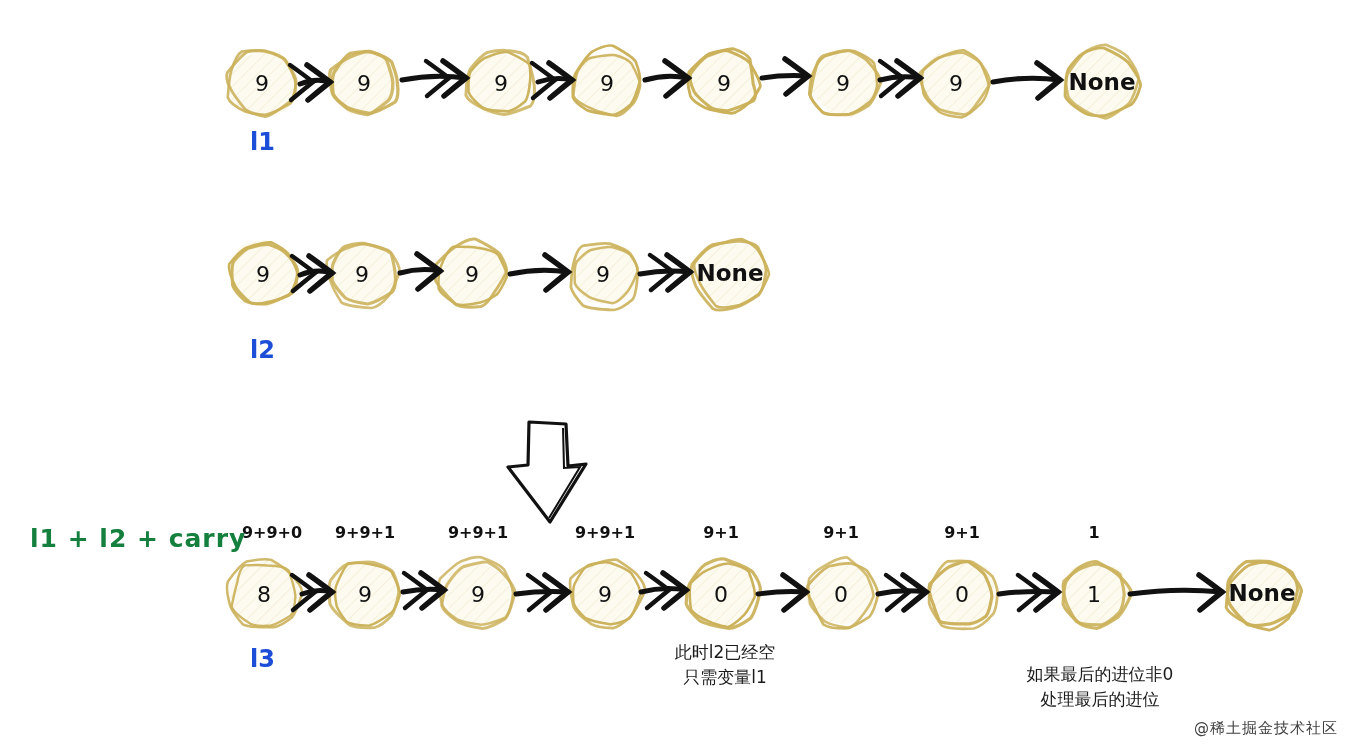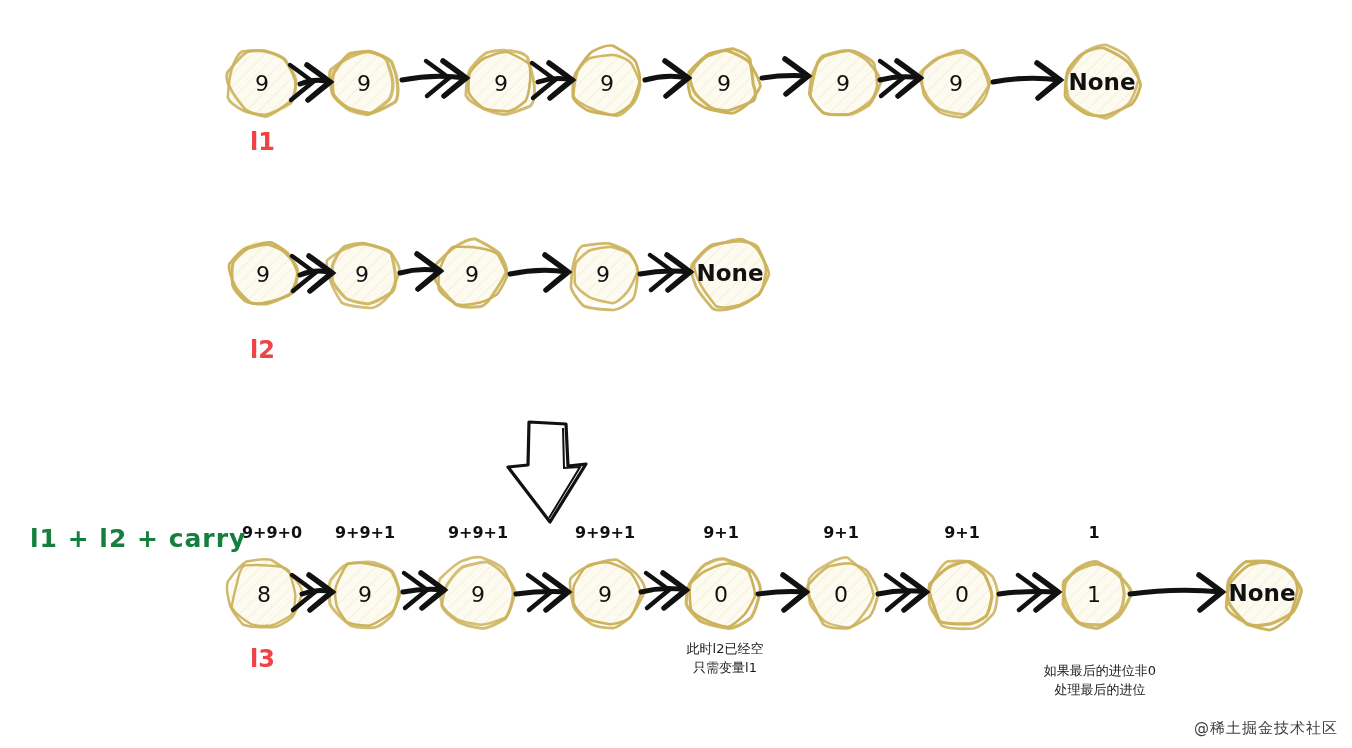--- a/index.html
+++ b/index.html
@@ -16,21 +16,21 @@
   }
   #canvas {
     position: absolute;
     left: 0; top: 0;
     width: 1352px;
     height: 748px;
   }
   .cn-note {
     position: absolute;
     font-family: "DejaVu Sans", sans-serif;
-    font-size: 13px;
+    font-size: 17px;
     color: #1a1a1a;
     text-align: center;
     line-height: 1.45;
     white-space: pre-line;
     font-weight: 400;
   }
   .watermark {
     position: absolute;
     right: 14px;
     bottom: 10px;
@@ -46,21 +46,21 @@
     font-size: 16px;
     color: #111;
     transform: translateX(-50%);
     white-space: nowrap;
   }
   .ptr-lbl {
     position: absolute;
     font-family: "DejaVu Sans", sans-serif;
     font-weight: 700;
     font-size: 24px;
-    color: #ef4444;
+    color: #1d4ed8;
     white-space: nowrap;
   }
   .title-lbl {
     position: absolute;
     font-family: "DejaVu Sans", sans-serif;
     font-weight: 700;
     font-size: 25px;
     color: #15803d;
     white-space: nowrap;
     letter-spacing: 1px;

